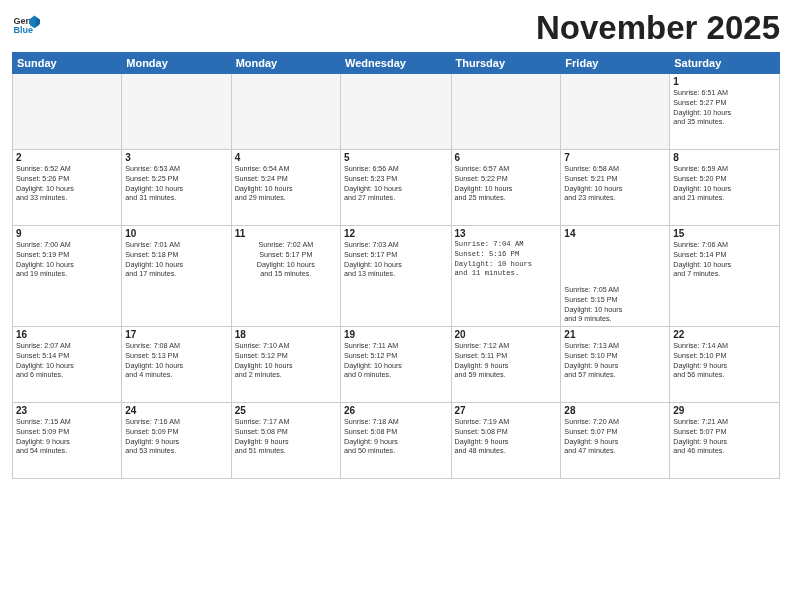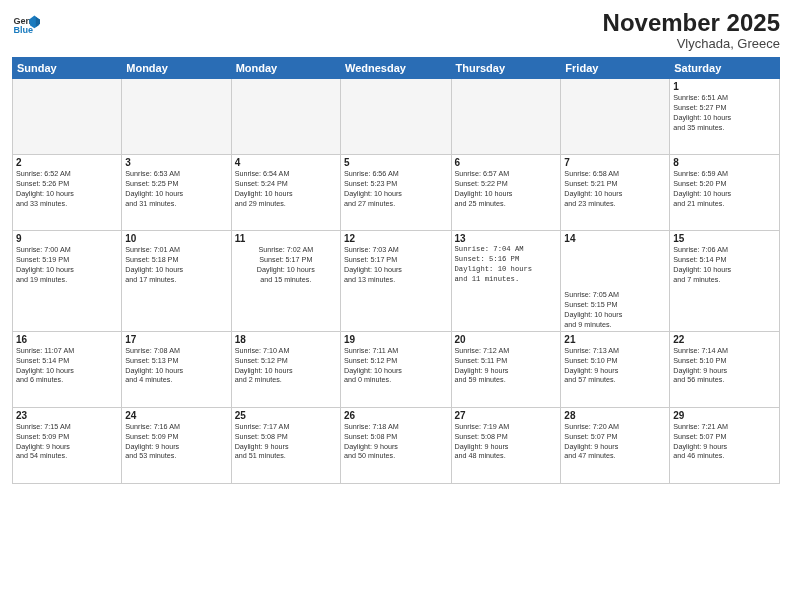--- a/index.html
+++ b/index.html
@@ -27,21 +27,21 @@
       gap: 4px;
     }
     .logo-icon {
       width: 28px;
       height: 28px;
     }
     .title-block {
       text-align: right;
     }
     .month-title {
-      font-size: 24px;
+      font-size: 33px;
       font-weight: bold;
       color: #222;
       line-height: 1.1;
     }
     .subtitle {
       font-size: 13px;
       color: #444;
     }
     .calendar {
       width: 100%;
@@ -94,21 +94,20 @@
     <div class="logo">
       <svg class="logo-icon" viewBox="0 0 40 40">
         <text x="2" y="20" font-size="13" font-family="Arial" font-weight="bold" fill="#333">General</text>
         <text x="2" y="33" font-size="13" font-family="Arial" font-weight="bold" fill="#1a7bbf">Blue</text>
         <polygon points="32,8 40,14 38,22 32,26 26,22 24,14" fill="#1a7bbf"></polygon>
         <polygon points="34,10 40,14 40,20 34,24" fill="#1565a0"></polygon>
       </svg>
     </div>
     <div class="title-block">
       <div class="month-title">November 2025</div>
-      <div class="subtitle">Vlychada, Greece</div>
     </div>
   </div>
 
   <table class="calendar">
     <thead>
       <tr>
       <th>Sunday</th>
           <th>Monday</th>
           <th>Monday</th>
           <th>Wednesday</th>
@@ -231,21 +230,21 @@
             <span class="day-num">15</span>
             <div class="day-info" style="white-space: pre-line;">Sunrise: 7:06 AM
 Sunset: 5:14 PM
 Daylight: 10 hours
 and 7 minutes.</div>
           </td>
         </tr>
         <tr>
           <td>
             <span class="day-num">16</span>
-            <div class="day-info" style="white-space: pre-line;">Sunrise: 11:07 AM
+            <div class="day-info" style="white-space: pre-line;">Sunrise: 2:07 AM
 Sunset: 5:14 PM
 Daylight: 10 hours
 and 6 minutes.</div>
           </td>
           <td>
             <span class="day-num">17</span>
             <div class="day-info" style="white-space: pre-line;">Sunrise: 7:08 AM
 Sunset: 5:13 PM
 Daylight: 10 hours
 and 4 minutes.</div>

